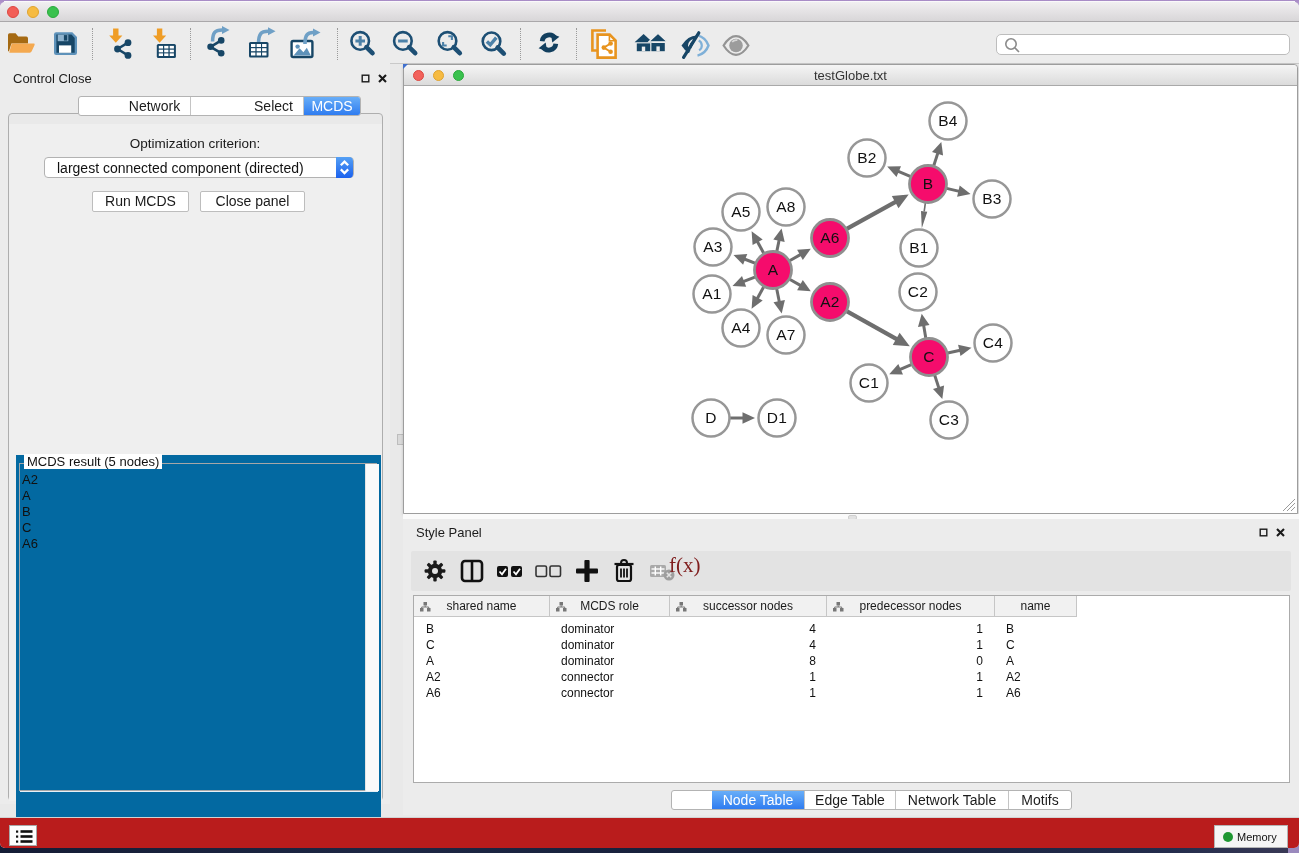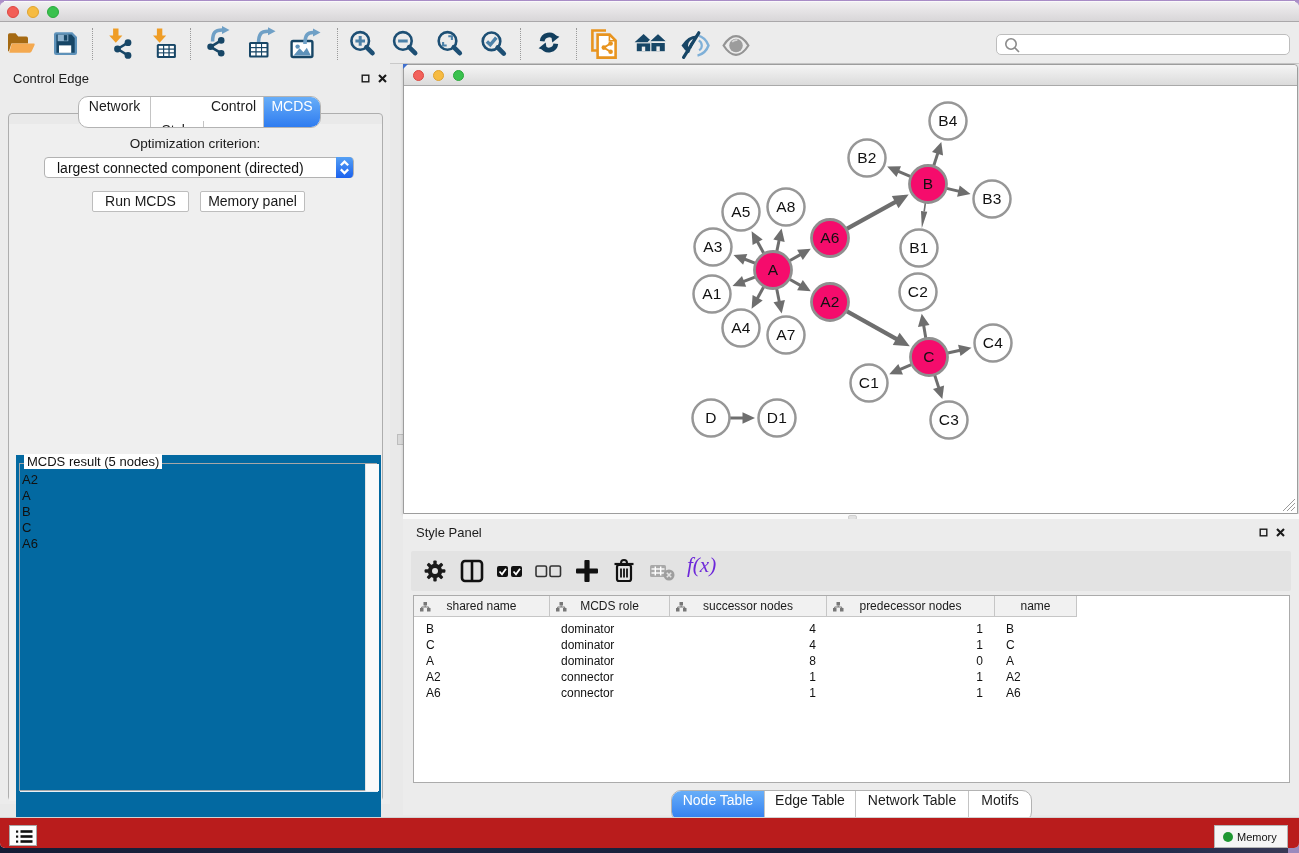--- a/index.html
+++ b/index.html
@@ -18,21 +18,21 @@
 #titlebar .t3 { left:47px; background:#3ac14e; border:0.5px solid #2aa93c; }
 #title-text { left:0; top:3px; width:1299px; text-align:center; font-size:14px; color:#3c3c3c; }
 
 #toolbar { left:0; top:20px; width:1299px; height:42px; background:#ececec; border-bottom:1px solid #c9c9c9; }
 .sep { position:absolute; top:6px; height:32px; width:0; border-left:1px dotted #9a9a9a; }
 #searchbox { left:996px; top:12px; width:294px; height:21px; background:#fff; border:1px solid #bdbdbd; border-radius:5px; }
 
 #cpanel { left:0; top:61px; width:390px; height:741px; background:#ececec; }
 .phead { font-size:13px; color:#1c1c1c; }
 #cp-tabs { left:78px; top:94px; }
-.seg { display:flex; height:32px; background:#fff; border:1px solid #b3b3b3; border-radius:10px; overflow:hidden; }
+.seg { display:flex; height:20px; background:#fff; border:1px solid #b3b3b3; border-radius:3px; overflow:hidden;padding-left:40px; }
 .seg div { font-size:14px; color:#1c1c1c; text-align:center; line-height:19px; border-right:1px solid #c4c4c4; }
 .seg div:last-child { border-right:none; }
 .seg div.sel { background:linear-gradient(#68aef8,#2f7cf0); color:#fff; }
 #cp-pane { left:8px; top:111px; width:375px; height:688px; border:1px solid #aeaeae; border-radius:4px; background:#e9e9e9; }
 #opt-label { left:0; top:134px; width:390px; text-align:center; font-size:13.5px; color:#1a1a1a; }
 #dropdown { left:44px; top:155px; width:310px; height:21px; background:#fff; border:1px solid #b2b2b2; border-radius:4px; }
 #dropdown .txt { position:absolute; left:12px; top:2px; font-size:14px; color:#111; }
 #dropdown .step { position:absolute; right:0; top:-1px; width:17px; height:21px; background:linear-gradient(#55a0f4,#1b61ee); border-radius:0 4px 4px 0; }
 .btn { position:absolute; top:189px; height:21px; background:#fff; border:1px solid #bdbdbd; border-radius:2px; font-size:14px; color:#1a1a1a; text-align:center; line-height:19px; }
 #groupwhite { left:16px; top:453px; width:365px; height:424px; background:#0369a1; }
@@ -198,59 +198,60 @@
     <div class="sep" style="left:576px"></div>
     <div class="abs" id="searchbox">
         <svg width="20" height="20" style="position:absolute;left:6px;top:1px;">
           <circle cx="8" cy="8" r="5.2" fill="none" stroke="#8b8b8b" stroke-width="1.6"></circle>
           <line x1="11.8" y1="11.8" x2="16" y2="16" stroke="#8b8b8b" stroke-width="1.6"></line>
         </svg>
       </div>
   </div>
 
   <div class="abs" id="cpanel">
-    <div class="abs phead" style="left:13px; top:8px;">Control Edge</div>
+    <div class="abs phead" style="left:13px; top:8px;">Control Close</div>
     <svg style="position:absolute; left:360px; top:11px;" width="30" height="10">
       <rect x="2.2" y="1.2" width="6.6" height="6.6" fill="none" stroke="#1a1a1a" stroke-width="1.4"></rect>
       <path d="M19,1 L26,8 M26,1 L19,8" stroke="#1a1a1a" stroke-width="2.1"></path>
     </svg>
   </div>
   <div class="abs" id="cp-pane"></div>
   <div class="abs" style="left:9px; top:122px; width:373px; height:677px; background:#efefef;"></div>
   <div class="abs" id="cp-tabs">
     <div class="seg">
       <div style="width:72px;">Network</div>
       <div style="width:53px;margin-top:24px;">Style</div>
-      <div style="width:60px;">Control</div>
+      <div style="width:60px;">Select</div>
       <div style="width:56px;" class="sel">MCDS</div>
     </div>
   </div>
   <div class="abs" id="opt-label">Optimization criterion:</div>
   <div class="abs" id="dropdown">
     <div class="txt">largest connected component (directed)</div>
     <div class="step"><svg width="17" height="21">
           <path d="M4.8,8.3 L8.5,4.6 L12.2,8.3" fill="none" stroke="#fff" stroke-width="2.2"></path>
           <path d="M4.8,12.4 L8.5,16.1 L12.2,12.4" fill="none" stroke="#fff" stroke-width="2.2"></path>
         </svg></div>
   </div>
   <div class="btn" style="left:92px; width:97px;">Run MCDS</div>
-  <div class="btn" style="left:200px; width:105px;">Memory panel</div>
+  <div class="btn" style="left:200px; width:105px;">Close panel</div>
   <div class="abs" id="groupwhite">
     <div id="gborder"></div>
     <div id="groupscroll"></div>
     <div id="grouplegend">MCDS result (5 nodes)</div>
     <div id="grouplist">A2<br>A<br>B<br>C<br>A6</div>
   </div>
   <div class="abs" id="divhandle1"></div>
 
   <div class="abs" id="gwin">
     <div id="gtitle">
       <div class="tl t1"></div>
         <div class="tl t2"></div>
         <div class="tl t3"></div>
+      <div class="gt">testGlobe.txt</div>
     </div>
     <svg id="graphsvg" width="893" height="426" font-family="&quot;Liberation Sans&quot;, sans-serif">
     <line x1="523.0" y1="97.0" x2="519.2" y2="124.4" stroke="#6e6e6e" stroke-width="1.6"></line>
 <polygon points="516.8,141.2 516.0,123.9 522.3,124.8" fill="#6e6e6e"></polygon>
 <line x1="359.3" y1="167.2" x2="352.2" y2="154.3" stroke="#6e6e6e" stroke-width="3.0"></line>
 <polygon points="346.6,144.3 357.7,152.4 347.6,158.0" fill="#6e6e6e"></polygon>
 <line x1="371.6" y1="165.4" x2="374.2" y2="152.8" stroke="#6e6e6e" stroke-width="3.0"></line>
 <polygon points="376.6,141.5 379.7,155.0 368.3,152.6" fill="#6e6e6e"></polygon>
 <line x1="351.2" y1="176.6" x2="339.3" y2="172.0" stroke="#6e6e6e" stroke-width="3.0"></line>
 <polygon points="328.5,167.9 342.3,166.9 338.1,177.8" fill="#6e6e6e"></polygon>
@@ -386,21 +387,21 @@
         </svg>
 <svg style="position:absolute; left:236px; top:5px;" width="30" height="30" viewBox="0 0 30 30">
           <rect x="3" y="9" width="16" height="12" rx="1.5" fill="#a9a9a9"></rect>
           <line x1="4.5" y1="13.0" x2="17.5" y2="13.0" stroke="#fff" stroke-width="1.4"></line>
           <line x1="4.5" y1="17.0" x2="17.5" y2="17.0" stroke="#fff" stroke-width="1.4"></line>
           <line x1="8.3" y1="10.5" x2="8.3" y2="19.5" stroke="#fff" stroke-width="1.4"></line>
           <line x1="13.7" y1="10.5" x2="13.7" y2="19.5" stroke="#fff" stroke-width="1.4"></line>
           <circle cx="22" cy="19" r="5.5" fill="#9e9e9e"></circle>
           <path d="M19.8,16.8 l4.4,4.4 M24.2,16.8 l-4.4,4.4" stroke="#e3e3e3" stroke-width="1.6"></path>
         </svg>
-<div style="position:absolute; left:276px; top:2px; font-family:'Liberation Serif',serif; font-style:italic; font-size:21px; color:#6d28d9;">f(x)</div>
+<div style="position:absolute; left:258px; top:2px; font-family:'Liberation Serif',serif; font-size:21px; color:#7f1d1d;">f(x)</div>
       </div>
     <div id="ttable">
       <div id="thead">
         <div class="hcell" style="left:0px; width:136px;"><svg width="11" height="10" style="position:absolute; left:6px; top:6px;">
               <rect x="3.5" y="0" width="3.5" height="3.5" fill="#777"></rect>
               <rect x="0" y="6" width="3.5" height="3.5" fill="#777"></rect>
               <rect x="7" y="6" width="3.5" height="3.5" fill="#777"></rect>
               <path d="M5.2,3.5 v1.5 M1.7,6 v-1 h7 v1" fill="none" stroke="#777" stroke-width="1"></path>
             </svg>shared name</div>
 <div class="hcell" style="left:136px; width:120px;"><svg width="11" height="10" style="position:absolute; left:6px; top:6px;">

